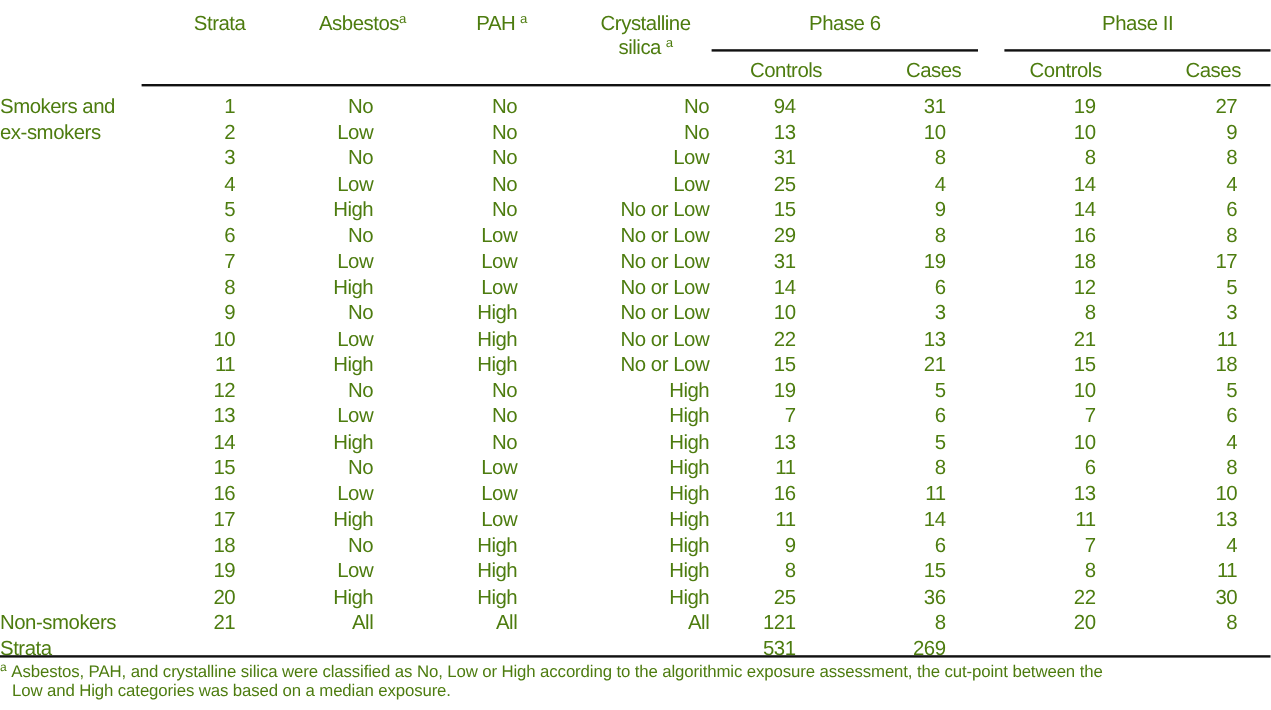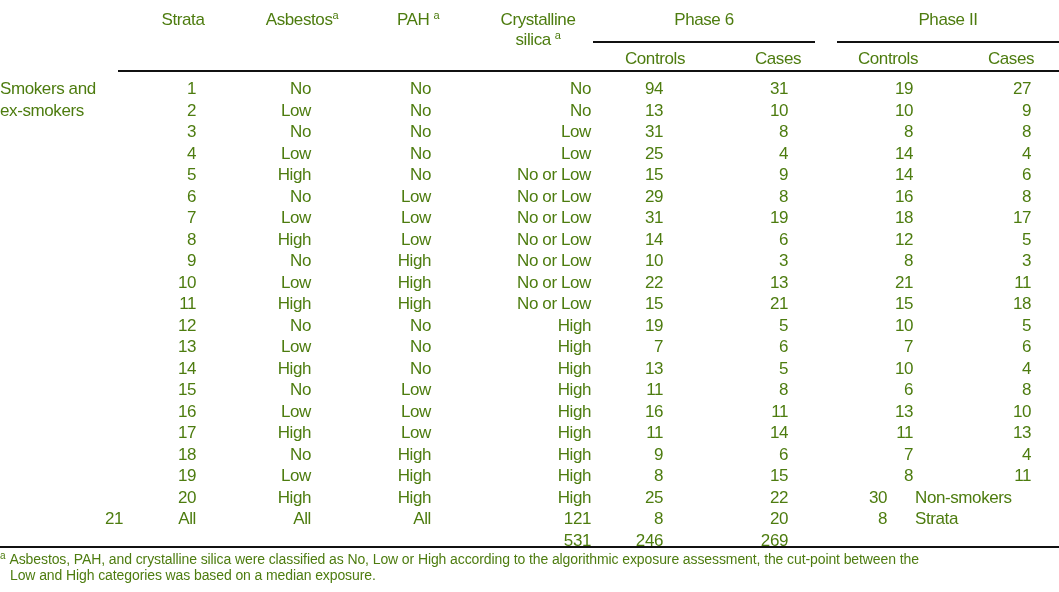--- a/index.html
+++ b/index.html
@@ -288,38 +288,38 @@
       <div class="cell c5">8</div>
       <div class="cell c6">15</div>
       <div class="cell c7">8</div>
       <div class="cell c8">11</div>
       <div class="cell c0"></div>
       <div class="cell c1">20</div>
       <div class="cell c2">High</div>
       <div class="cell c3">High</div>
       <div class="cell c4">High</div>
       <div class="cell c5">25</div>
+      <div class="cell c6">36</div>
       <div class="cell c7">22</div>
       <div class="cell c8">30</div>
       <div class="cell c0">Non-smokers</div>
       <div class="cell c1">21</div>
       <div class="cell c2">All</div>
       <div class="cell c3">All</div>
       <div class="cell c4">All</div>
       <div class="cell c5">121</div>
       <div class="cell c6">8</div>
       <div class="cell c7">20</div>
       <div class="cell c8">8</div>
       <div class="cell c0">Strata</div>
       <div class="cell c1"></div>
       <div class="cell c2"></div>
       <div class="cell c3"></div>
       <div class="cell c4"></div>
       <div class="cell c5">531</div>
-      <div class="cell c6">246</div>
       <div class="cell c7">269</div>
     </div>
 
   <div class="rule" style="left:0; top:546px; width:1059px; height:2px;"></div>
 
   <div class="footnote">
     <div><sup>a</sup><span>Asbestos, PAH, and crystalline silica were classified as No, Low or High according to the algorithmic exposure assessment, the cut-point between the</span></div>
     <div class="line2"><span>Low and High categories was based on a median exposure.</span></div>
   </div>
 

